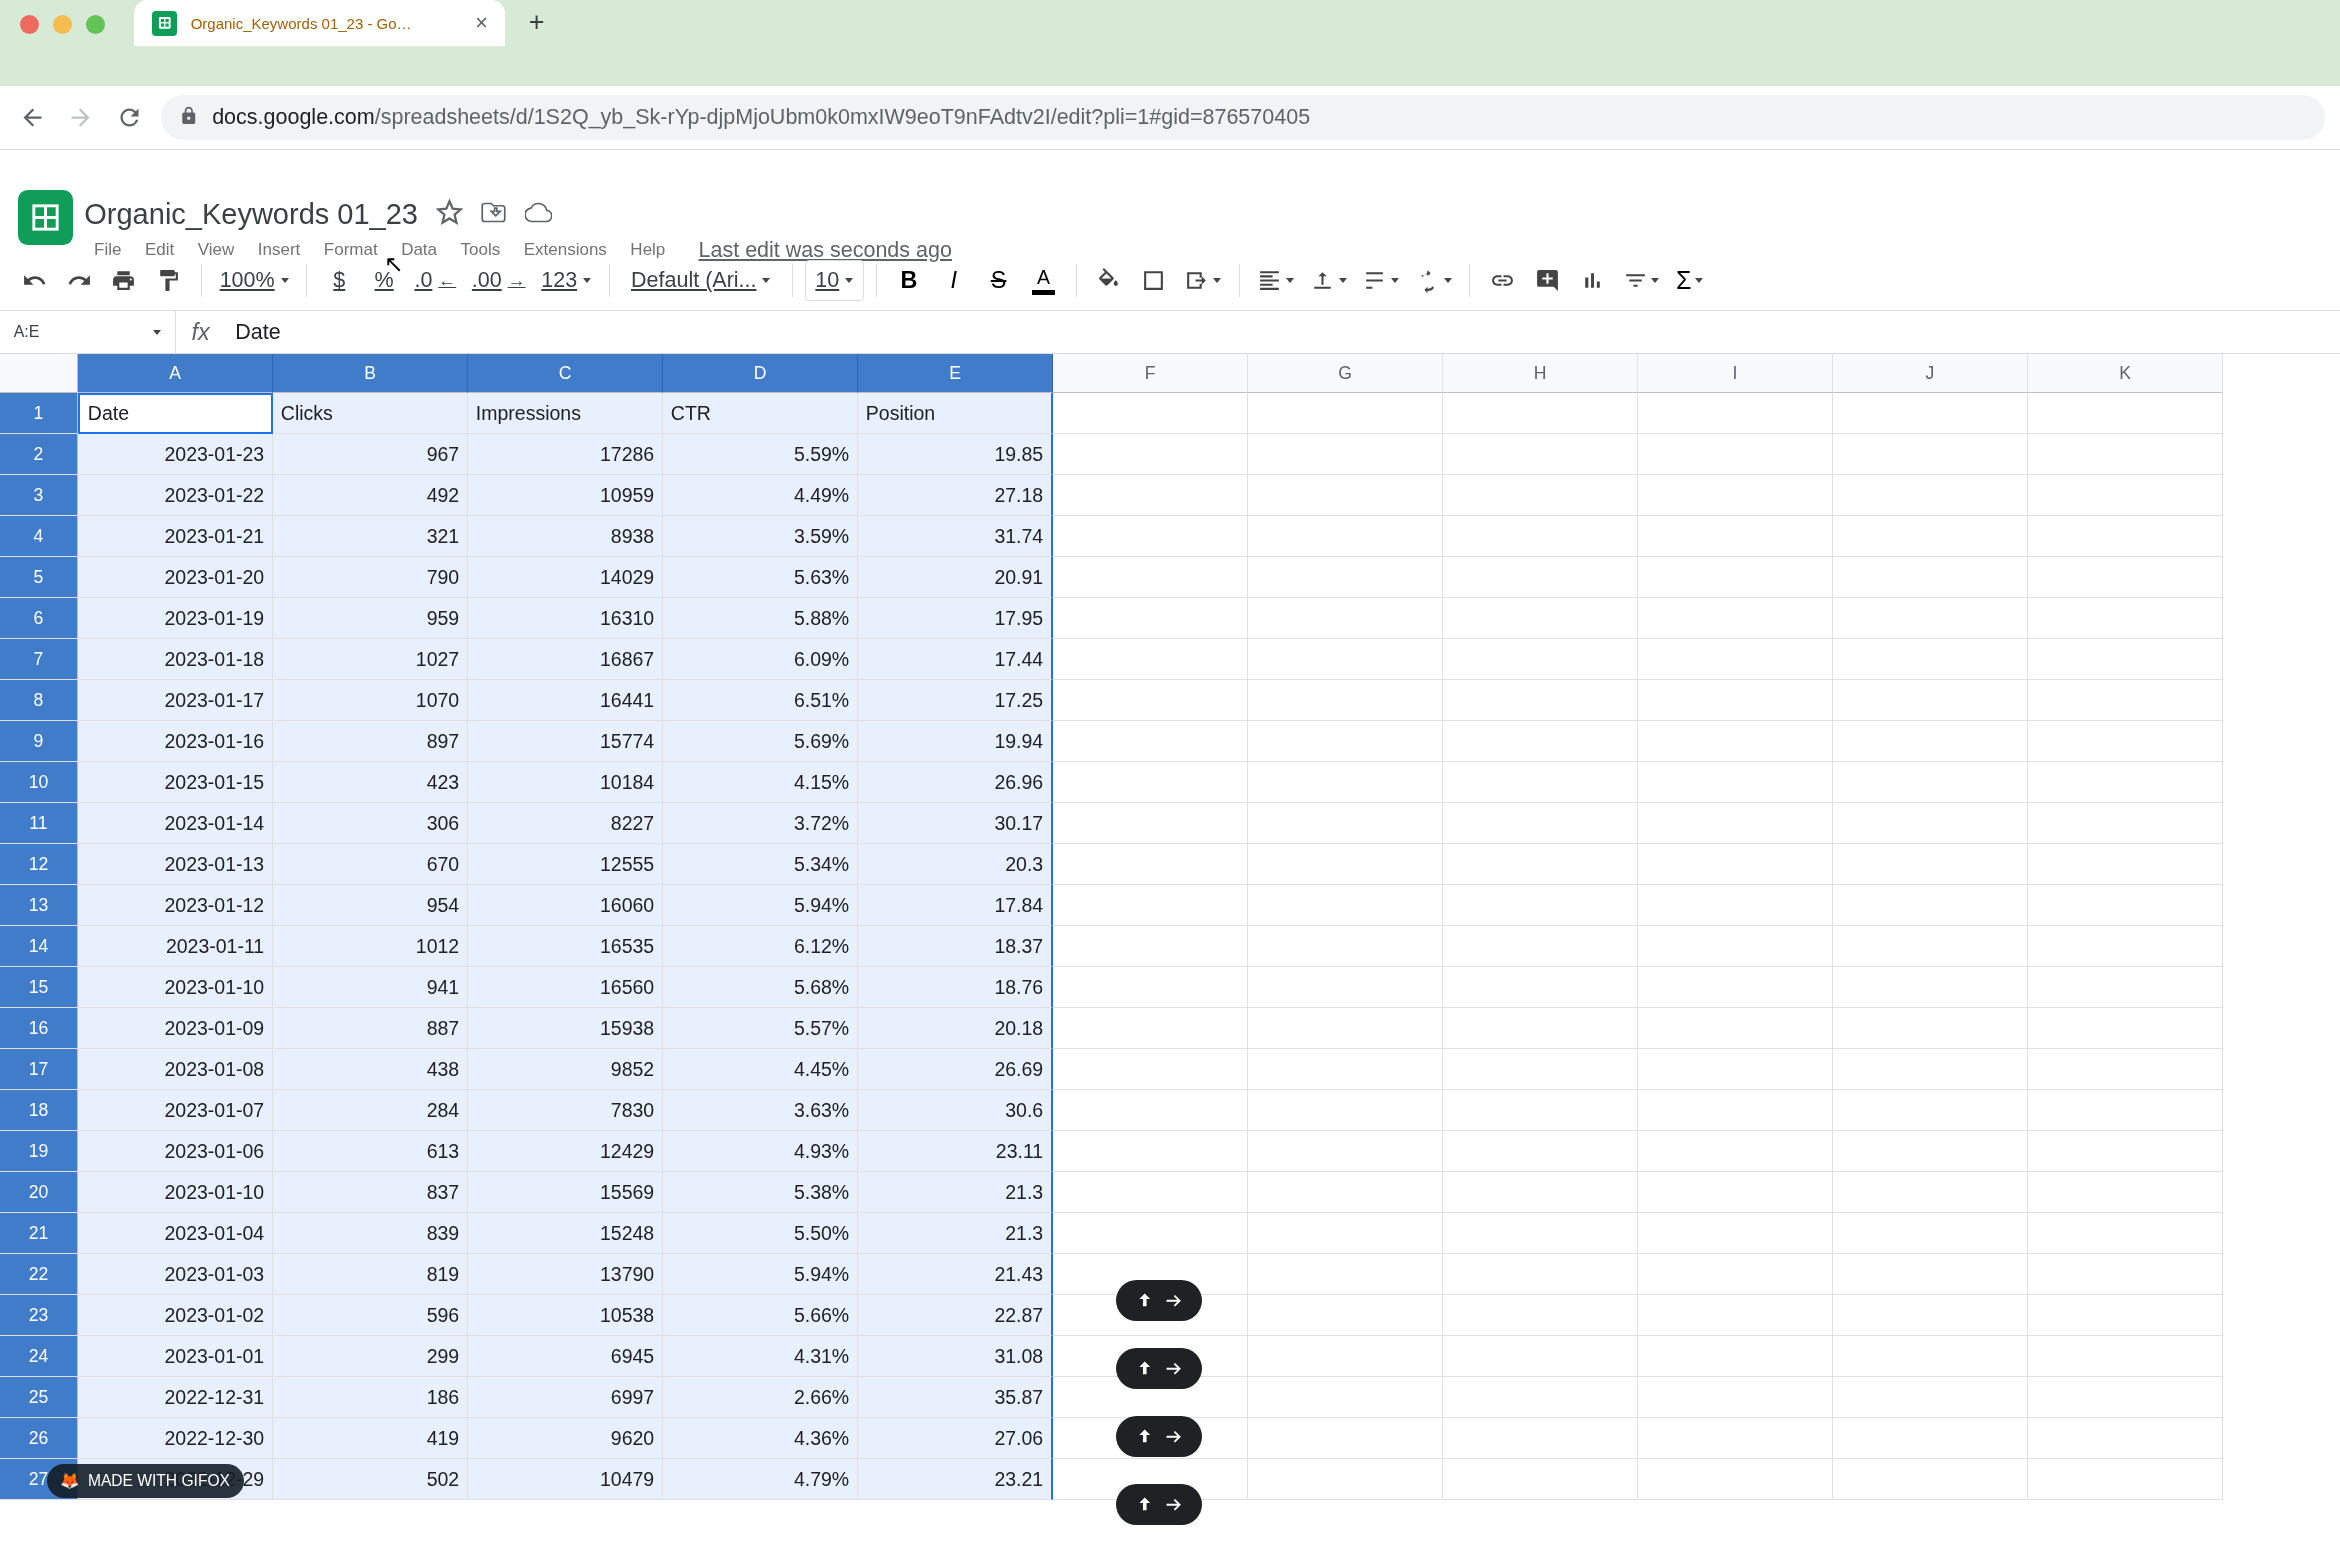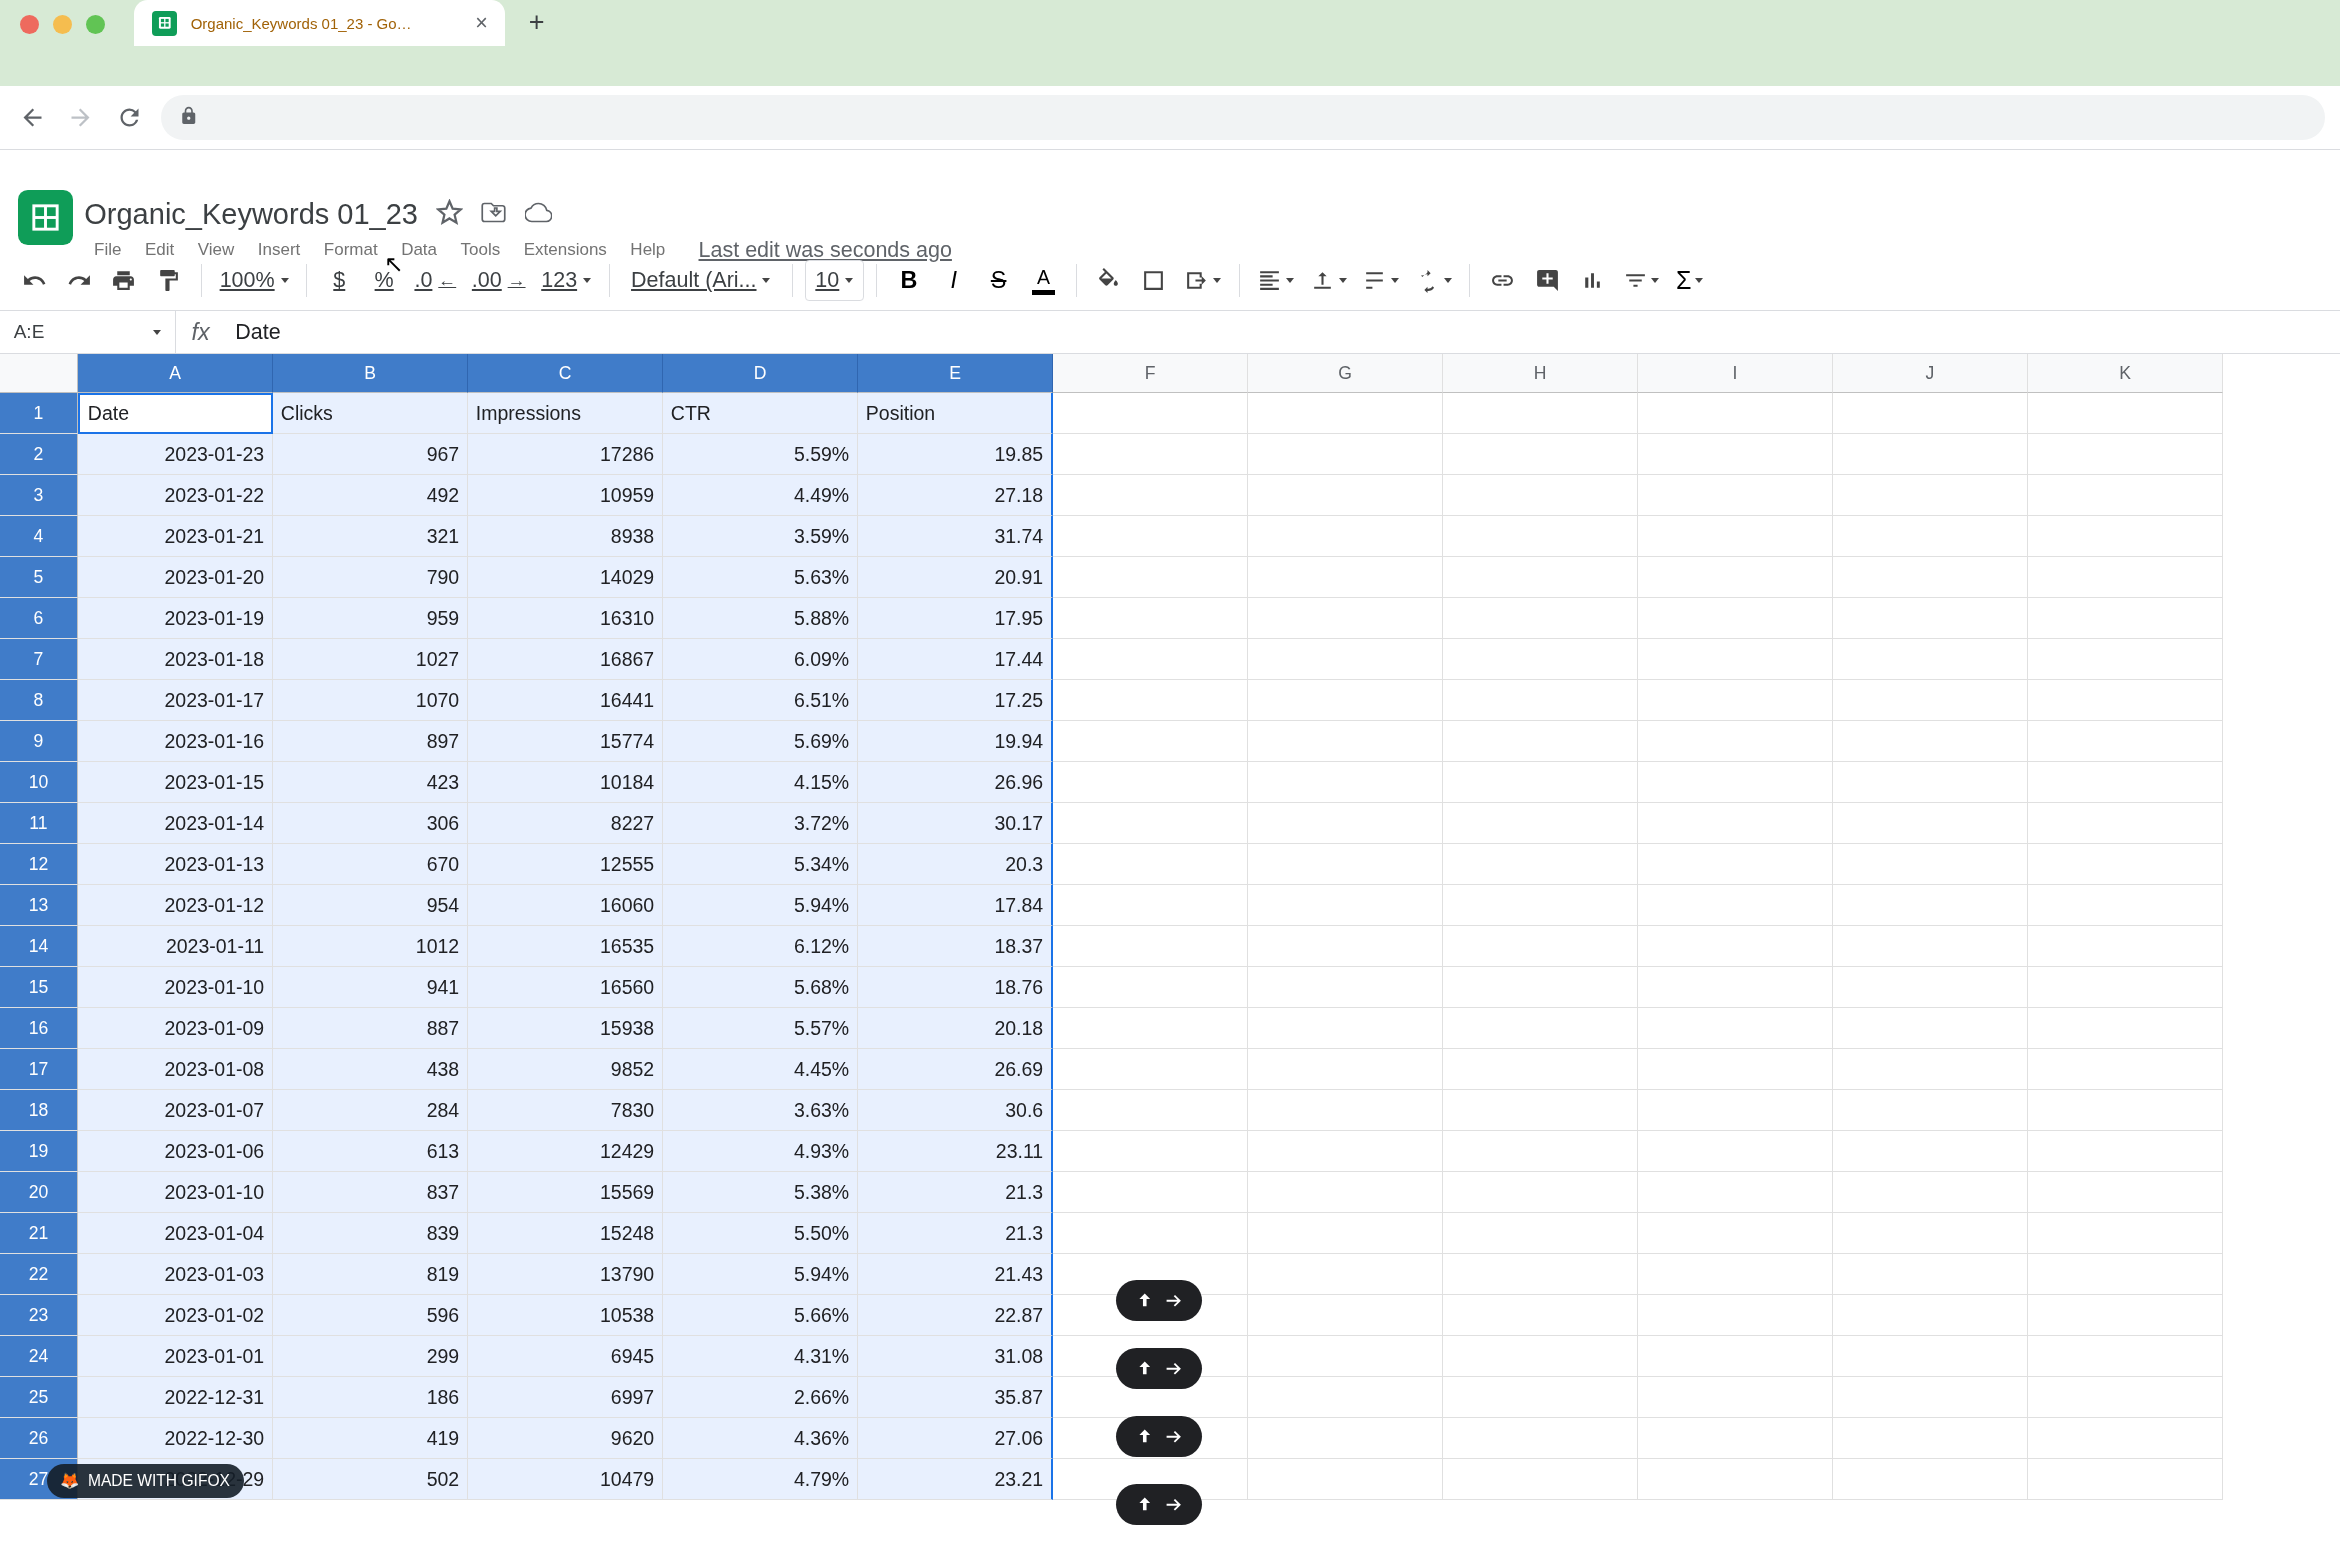--- a/index.html
+++ b/index.html
@@ -51,21 +51,21 @@
 .tb-text { font-size: 21.5px; color: #3c4043; display: flex; align-items: center; gap: 5.9px; text-decoration: underline; }
 .tb-dropdown-arrow { width: 0; height: 0; border-left: 4.9px solid transparent; border-right: 4.9px solid transparent; border-top: 5.9px solid #444; }
 .font-select { min-width: 146px; justify-content: space-between; padding: 0 9.8px; }
 .size-select { min-width: 59px; justify-content: space-between; padding: 0 9.8px; border: 1px solid #dadce0; border-radius: 3.9px; }
 .text-color-btn { flex-direction: column; gap: 1px; }
 .text-color-btn .underline-bar { width: 23.4px; height: 4.9px; background: #000; }
 
 
 .formula-row { height: 43px; display: flex; align-items: center; border-bottom: 1px solid #dadce0; }
 .name-box { width: 176px; height: 100%; display: flex; align-items: center; justify-content: space-between; padding: 0 13.7px; border-right: 1px solid #dadce0; }
-.name-box-text { font-size: 19px; color: #3c4043; }
+.name-box-text { font-size: 16px; color: #3c4043; }
 .fx-label { padding: 0 15.6px; font-size: 23.4px; color: #5f6368; font-style: italic; }
 .formula-input { flex: 1; font-size: 21.5px; color: #202124; padding: 0 9.8px; }
 
 
 .grid-container { position: relative; overflow: hidden; height: calc(1560px - 86px - 64px - 101px - 60px - 43px); }
 .col-headers { display: flex; }
 .corner-cell { width: 78px; height: 39px; background: #f8f9fa; border-right: 1px solid #c0c0c0; border-bottom: 1px solid #c0c0c0; }
 .col-header { height: 39px; background: #f8f9fa; border-right: 1px solid #e0e0e0; border-bottom: 1px solid #c0c0c0; display: flex; align-items: center; justify-content: center; font-size: 17.6px; color: #5f6368; }
 .col-header.selected { background: #407cc9; color: #fff; border-right: 1px solid #3066b0; }
 .row { display: flex; height: 41px; }
@@ -126,20 +126,21 @@
     </div>
   <div class="nav-btn">
       <svg viewBox="0 0 24 24">
         <path d="M17.65 6.35A7.958 7.958 0 0012 4c-4.42 0-8 3.58-8 8s3.58 8 8 8c3.73 0 6.84-2.55 7.73-6h-2.08A5.99 5.99 0 0112 18c-3.31 0-6-2.69-6-6s2.69-6 6-6c1.66 0 3.14.69 4.22 1.78L13 11h7V4l-2.35 2.35z"></path>
       </svg>
     </div>
   <div class="url-container">
     <span class="lock-icon"><svg viewBox="0 0 24 24">
           <path d="M18 8h-1V6c0-2.76-2.24-5-5-5S7 3.24 7 6v2H6c-1.1 0-2 .9-2 2v10c0 1.1.9 2 2 2h12c1.1 0 2-.9 2-2V10c0-1.1-.9-2-2-2zm-6 9c-1.1 0-2-.9-2-2s.9-2 2-2 2 .9 2 2-.9 2-2 2zM9 8V6c0-1.66 1.34-3 3-3s3 1.34 3 3v2H9z"></path>
         </svg></span>
+    <span class="url-text"><span class="domain">docs.google.com</span><span class="path">/spreadsheets/d/1S2Q_yb_Sk-rYp-djpMjoUbm0k0mxIW9eoT9nFAdtv2I/edit?pli=1#gid=876570405</span></span>
   </div>
 </div>
 
 <div class="sheets-header">
   <div class="sheets-logo">
     <svg viewBox="0 0 24 24">
         <rect x="4" y="4" width="16" height="16" stroke="#fff" stroke-width="2" fill="none"></rect>
         <line x1="4" y1="12" x2="20" y2="12" stroke="#fff" stroke-width="2"></line>
         <line x1="12" y1="4" x2="12" y2="20" stroke="#fff" stroke-width="2"></line>
       </svg>

